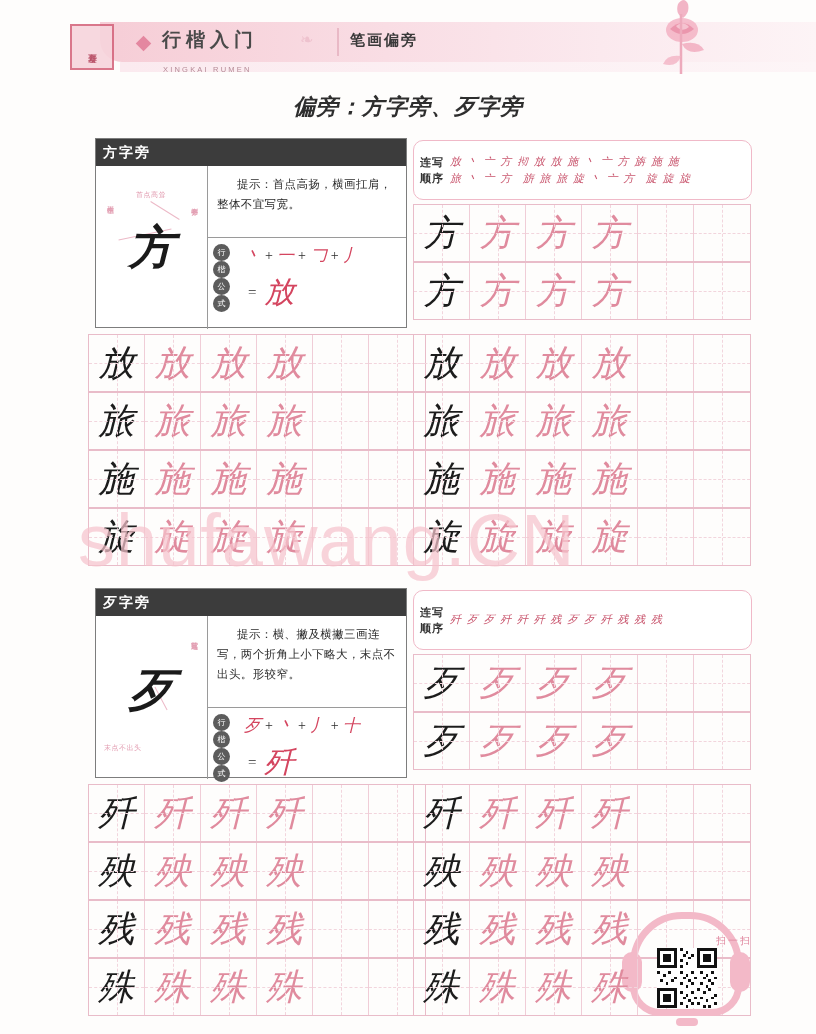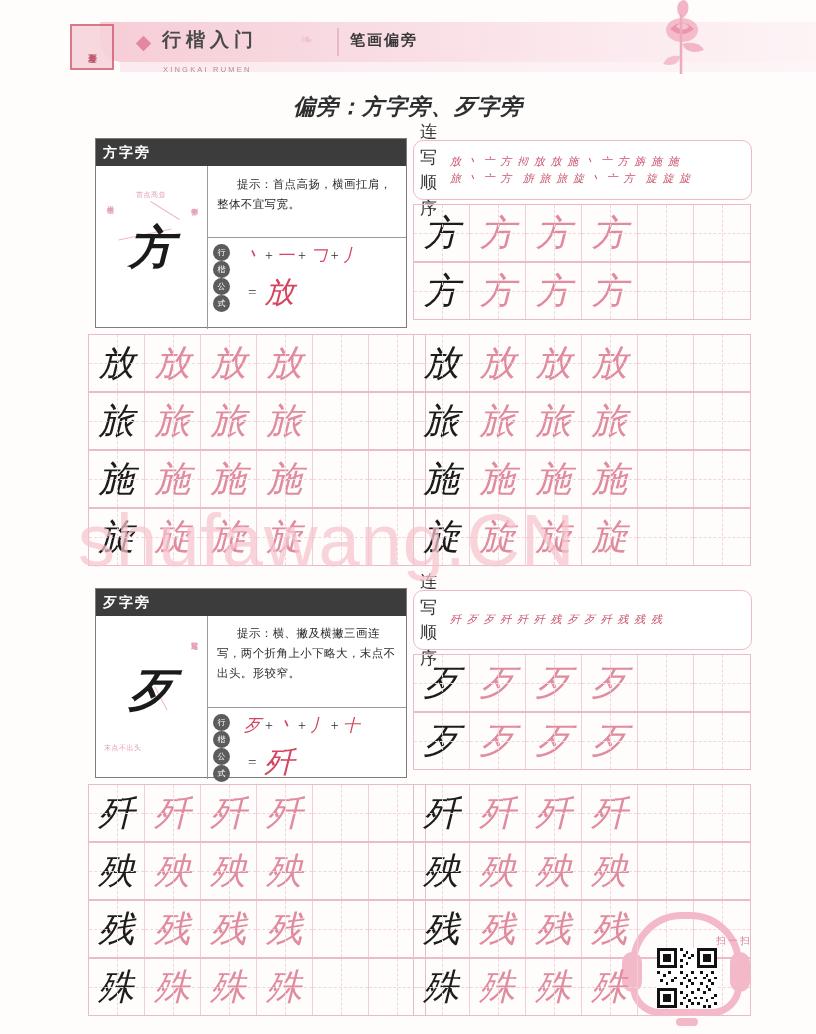--- a/index.html
+++ b/index.html
@@ -106,21 +106,21 @@
   .anno-v { writing-mode: vertical-rl; text-orientation: upright; }
   .anno-line { position: absolute; background: #ecb9c7; height: 1px; }
   .info-right { flex: 1; display: flex; flex-direction: column; }
   .tip-box {
     flex: 0 0 72px; padding: 8px 9px 4px 9px;
     border-bottom: 1px solid #9a9a9a;
     font-size: 11.5px; color: #2b2b2b; line-height: 1.75;
     text-indent: 20px; letter-spacing: .4px;
     font-family: "Liberation Serif", serif;
   }
-  .sec2 .tip-box { flex: 0 0 92px; font-family: Liberation Mono, monospace; }
+  .sec2 .tip-box { flex: 0 0 92px; }
   .formula-box { flex: 1; position: relative; padding-left: 34px; }
   .badges {
     position: absolute; left: 5px; top: 6px;
     display: flex; flex-direction: column; gap: 0px;
   }
   .badge {
     width: 17px; height: 17px; border-radius: 50%;
     background: #5c5c5c; color: #fff;
     font-size: 8px; display: flex; align-items: center; justify-content: center;
     line-height: 1;
@@ -139,22 +139,22 @@
   .eq { color: #2b2b2b; font-size: 15px; }
   .res-char { font-size: 30px; color: #d4455f; font-family:"Liberation Serif",serif; font-style: italic; }
 
   
   .order-box {
     position: absolute; left: 325px; top: 2px; width: 339px; height: 60px;
     border: 1.5px solid #f0b9c8; border-radius: 10px; background: #fff;
     display: flex; align-items: center; padding: 0 6px;
   }
   .order-label {
-    font-size: 17px; color: #333; line-height: 1.5;
-    letter-spacing: 1px; flex: 0 0 30px; font-weight: 400;
+    font-size: 11px; color: #333; line-height: 1.5;
+    letter-spacing: 1px; flex: 0 0 30px; font-weight: 700;
   }
   .order-seq { flex: 1; font-size: 11px; color: #c9566e; line-height: 1.55;
     font-family: "Liberation Serif", serif; font-style: italic; letter-spacing: 1.5px; }
 
   
   .grid-row {
     position: absolute; display: flex;
     border: 1px solid #e9bcc9;
   }
   .cell {

